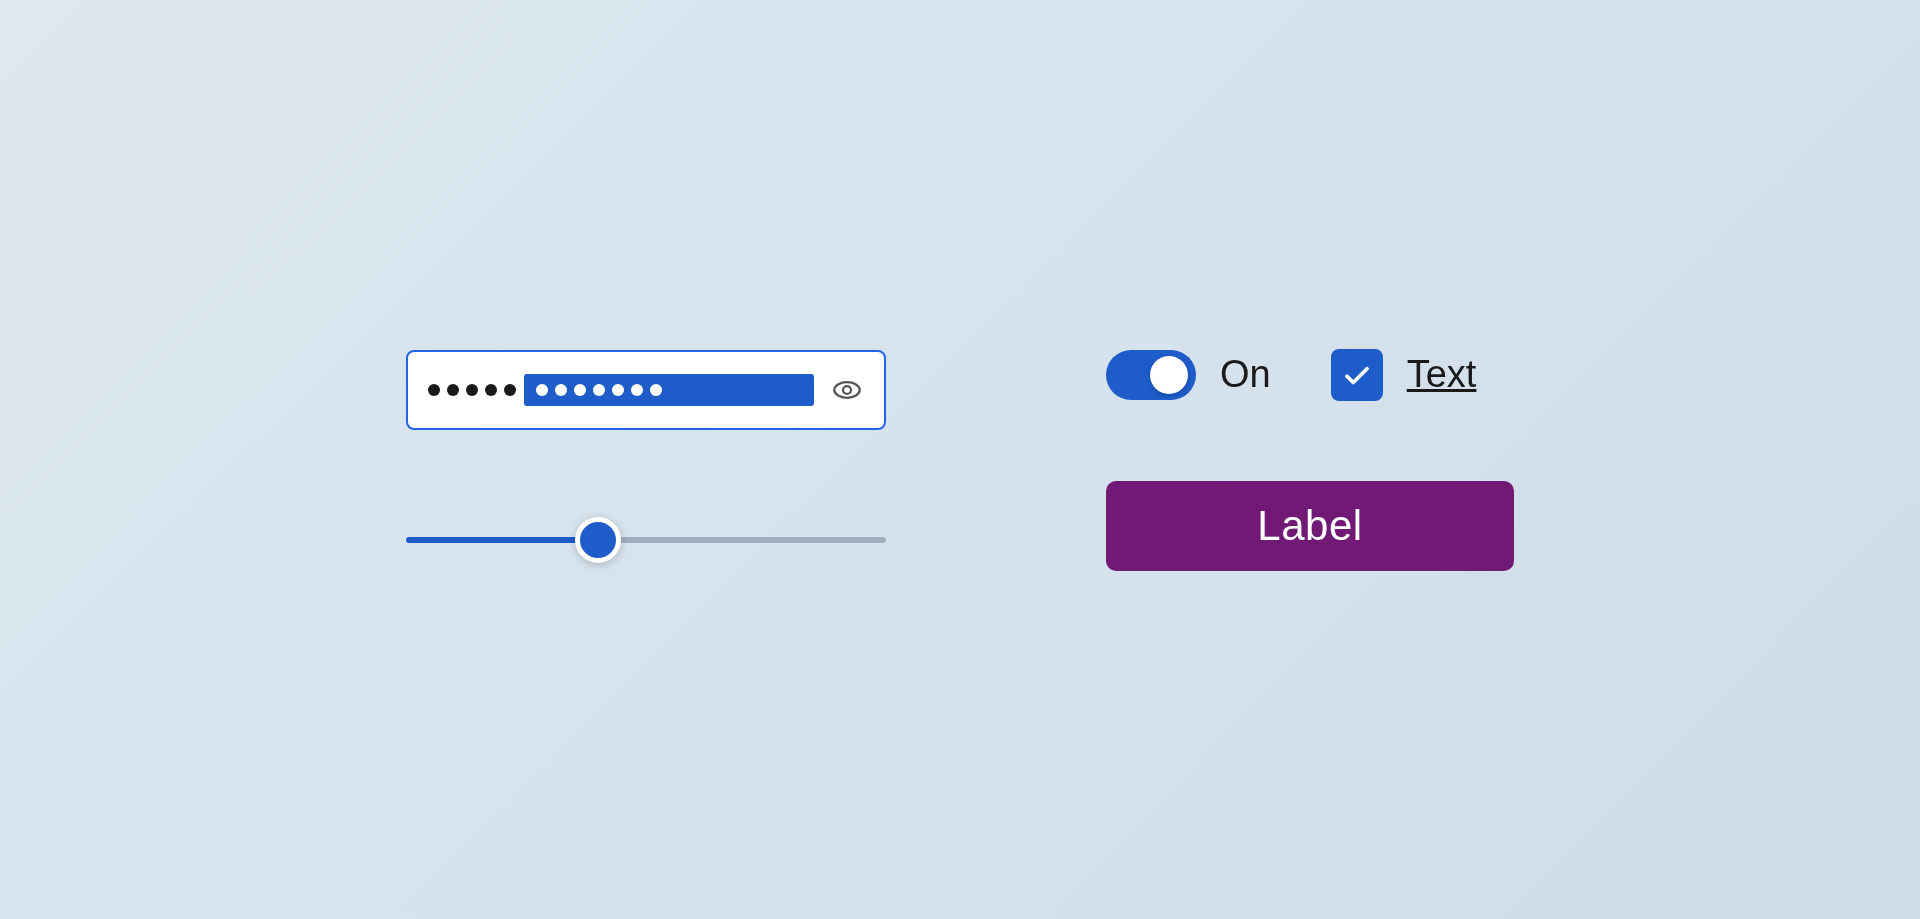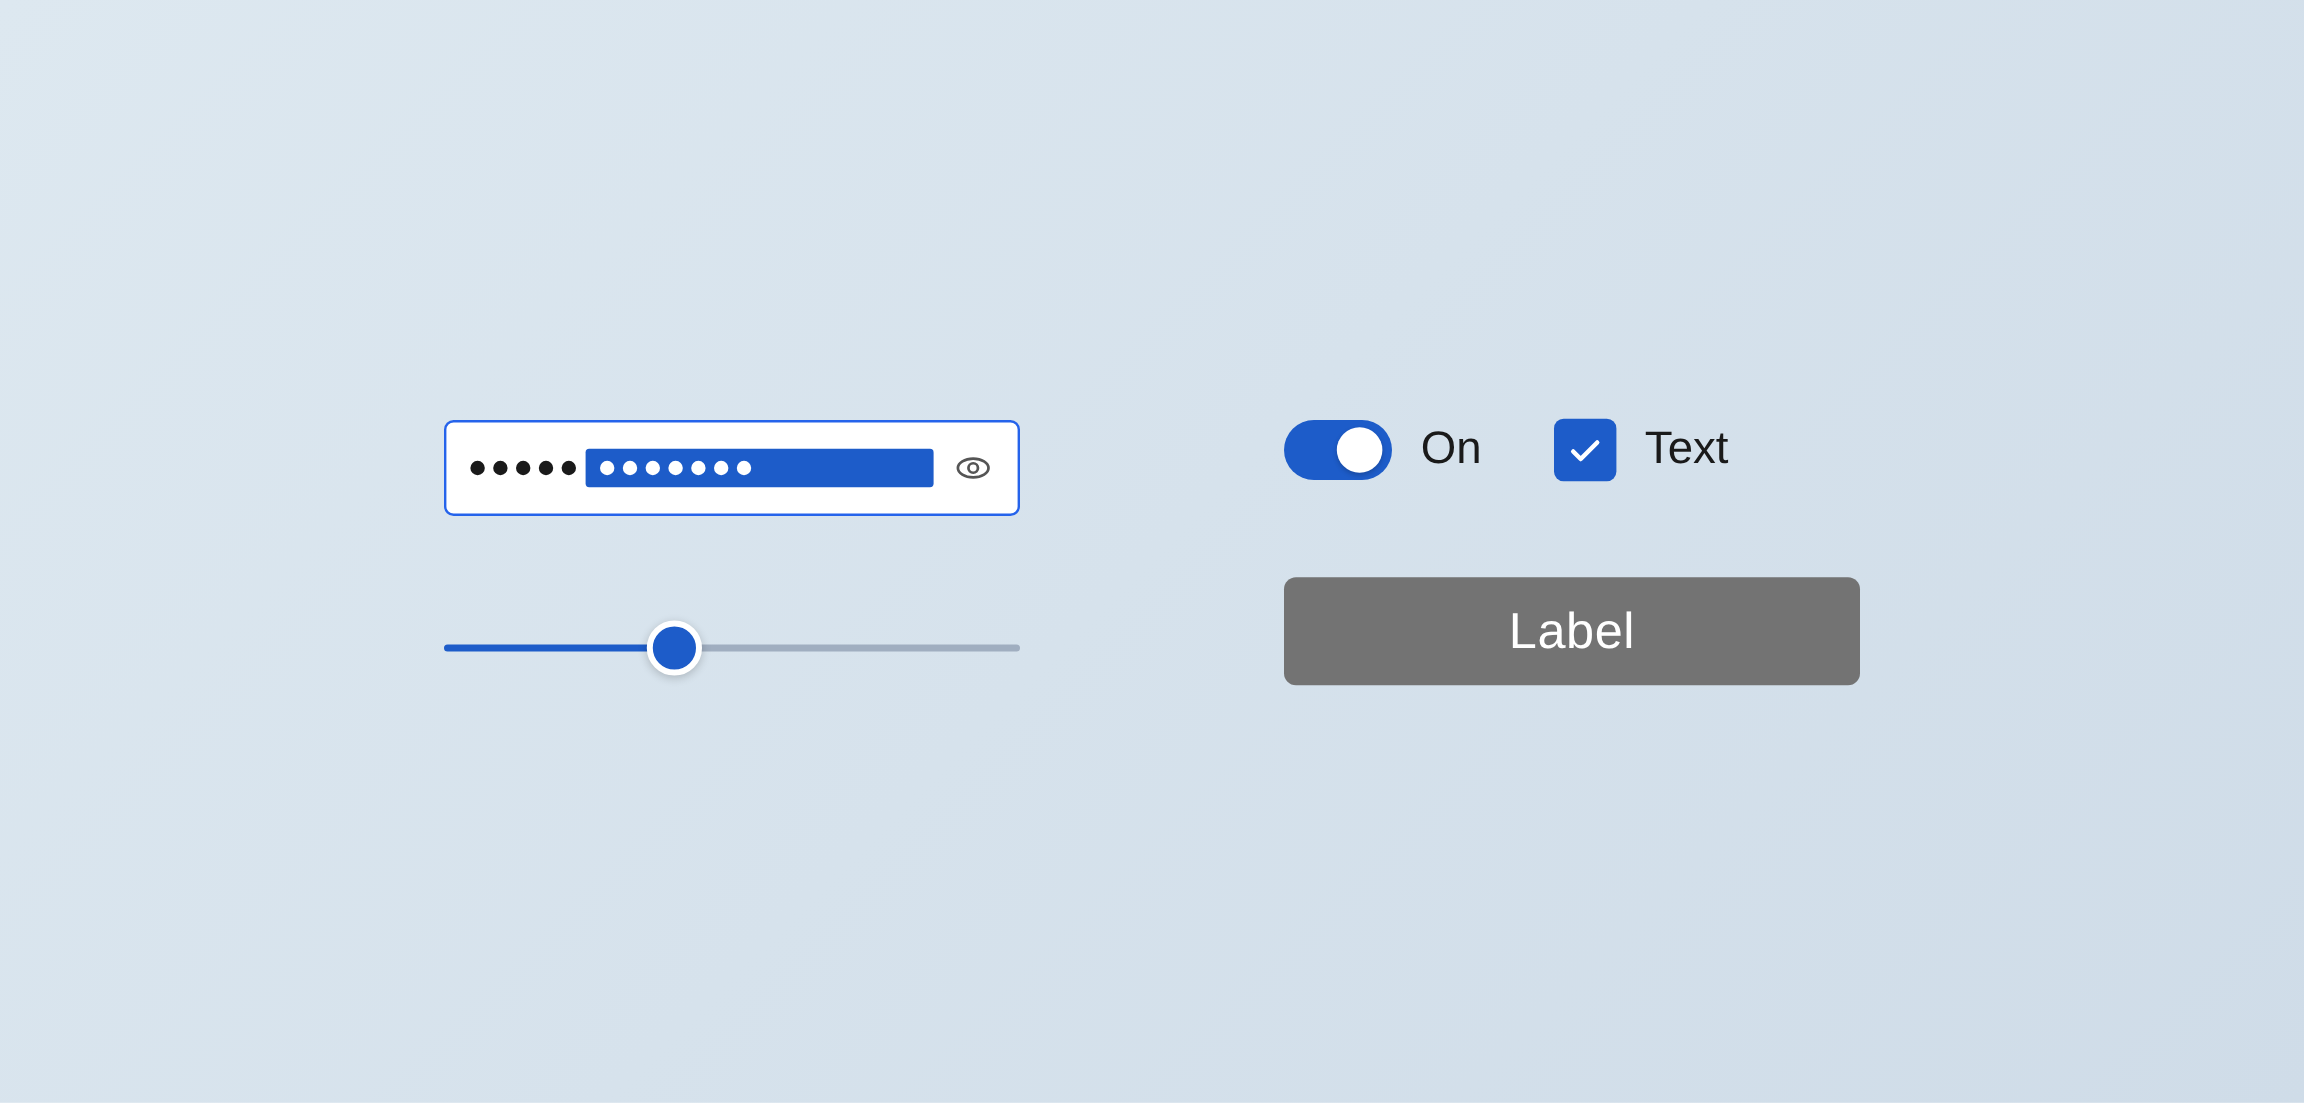--- a/index.html
+++ b/index.html
@@ -196,27 +196,28 @@
       height: 30px;
       stroke: #ffffff;
       stroke-width: 3;
       fill: none;
     }
 
     .checkbox-label {
       font-size: 38px;
       font-weight: 500;
       color: #1a1a1a;
+      text-decoration: underline;
     }
 
     
     .label-button {
-      width: 480px;
+      width: 408px;
       height: 90px;
-      background: #737373;
+      background: #701a75;
       border-radius: 10px;
       border: none;
       color: #ffffff;
       font-size: 42px;
       font-weight: 500;
       cursor: pointer;
       letter-spacing: 0.5px;
     }
   </style>
 </head>

